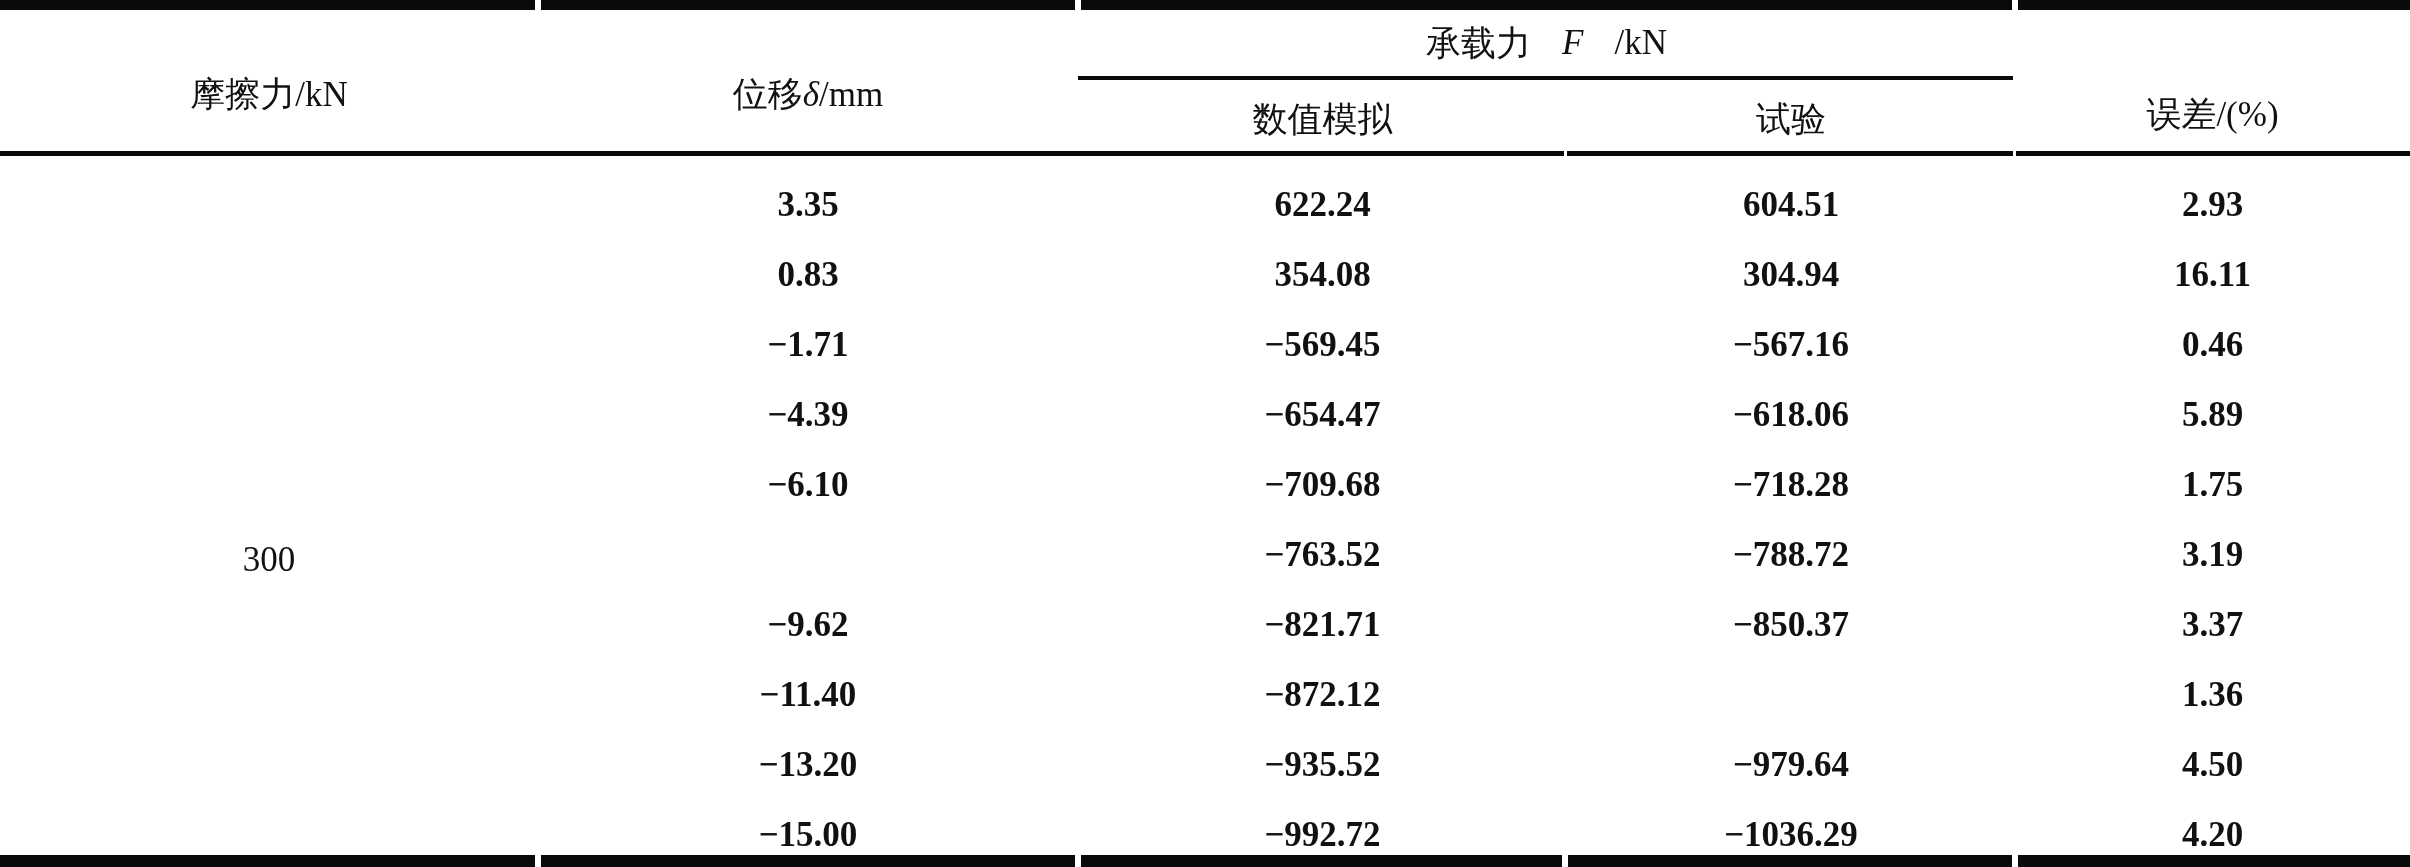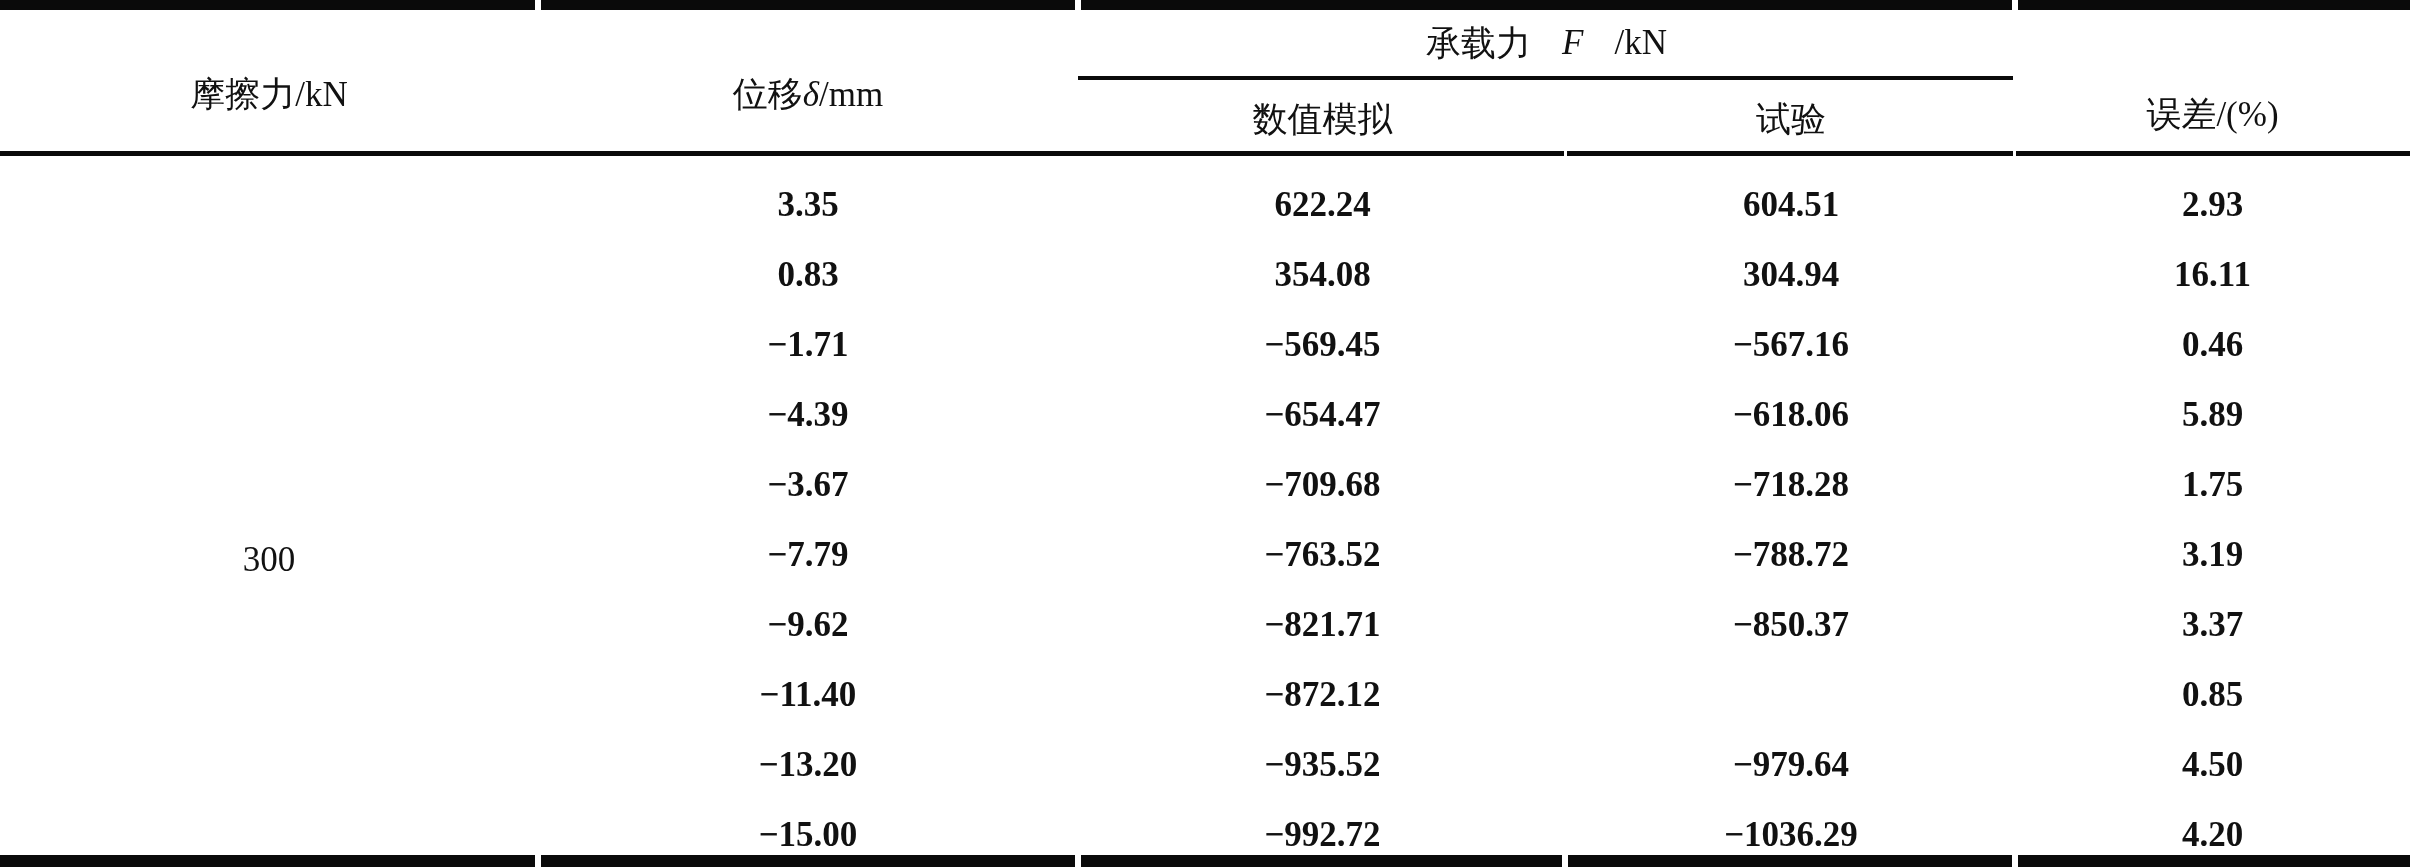--- a/index.html
+++ b/index.html
@@ -140,41 +140,40 @@
       <div class="dcell dc4">−567.16</div>
       <div class="dcell dc5">0.46</div>
     </div>
     <div class="drow">
       <div class="dcell dc2">−4.39</div>
       <div class="dcell dc3">−654.47</div>
       <div class="dcell dc4">−618.06</div>
       <div class="dcell dc5">5.89</div>
     </div>
     <div class="drow">
-      <div class="dcell dc2">−3.67</div>
+      <div class="dcell dc2">−6.10</div>
       <div class="dcell dc3">−709.68</div>
       <div class="dcell dc4">−718.28</div>
       <div class="dcell dc5">1.75</div>
     </div>
     <div class="drow">
-      <div class="dcell dc2">−7.79</div>
       <div class="dcell dc3">−763.52</div>
       <div class="dcell dc4">−788.72</div>
       <div class="dcell dc5">3.19</div>
     </div>
     <div class="drow">
       <div class="dcell dc2">−9.62</div>
       <div class="dcell dc3">−821.71</div>
       <div class="dcell dc4">−850.37</div>
       <div class="dcell dc5">3.37</div>
     </div>
     <div class="drow">
       <div class="dcell dc2">−11.40</div>
       <div class="dcell dc3">−872.12</div>
-      <div class="dcell dc5">0.85</div>
+      <div class="dcell dc5">1.36</div>
     </div>
     <div class="drow">
       <div class="dcell dc2">−13.20</div>
       <div class="dcell dc3">−935.52</div>
       <div class="dcell dc4">−979.64</div>
       <div class="dcell dc5">4.50</div>
     </div>
     <div class="drow">
       <div class="dcell dc2">−15.00</div>
       <div class="dcell dc3">−992.72</div>

